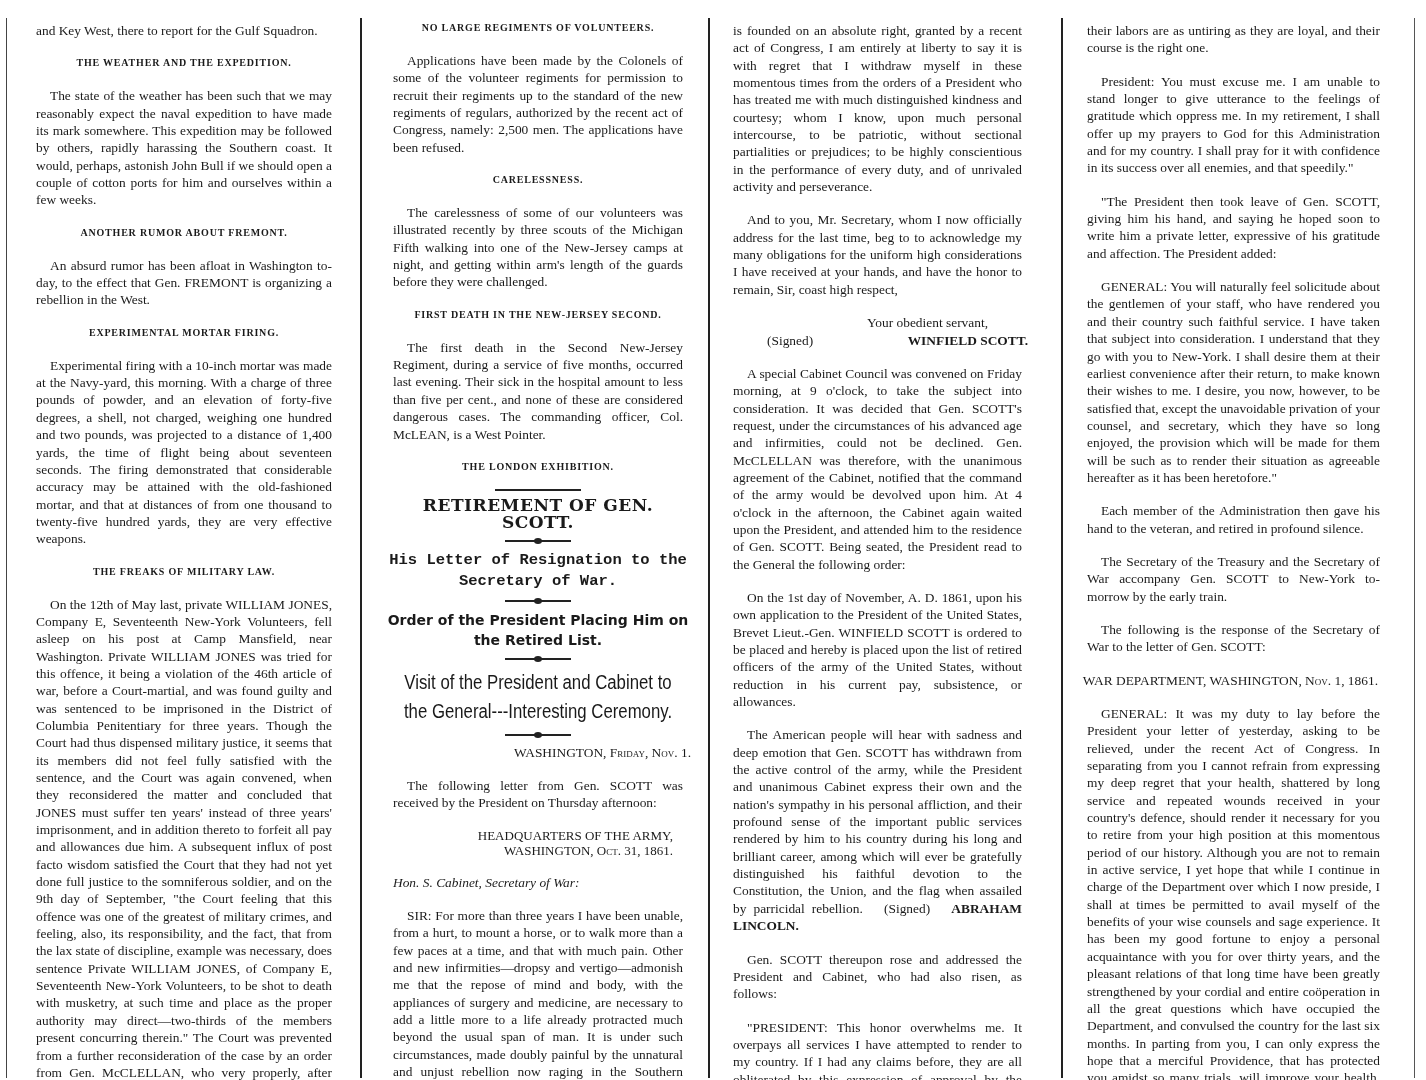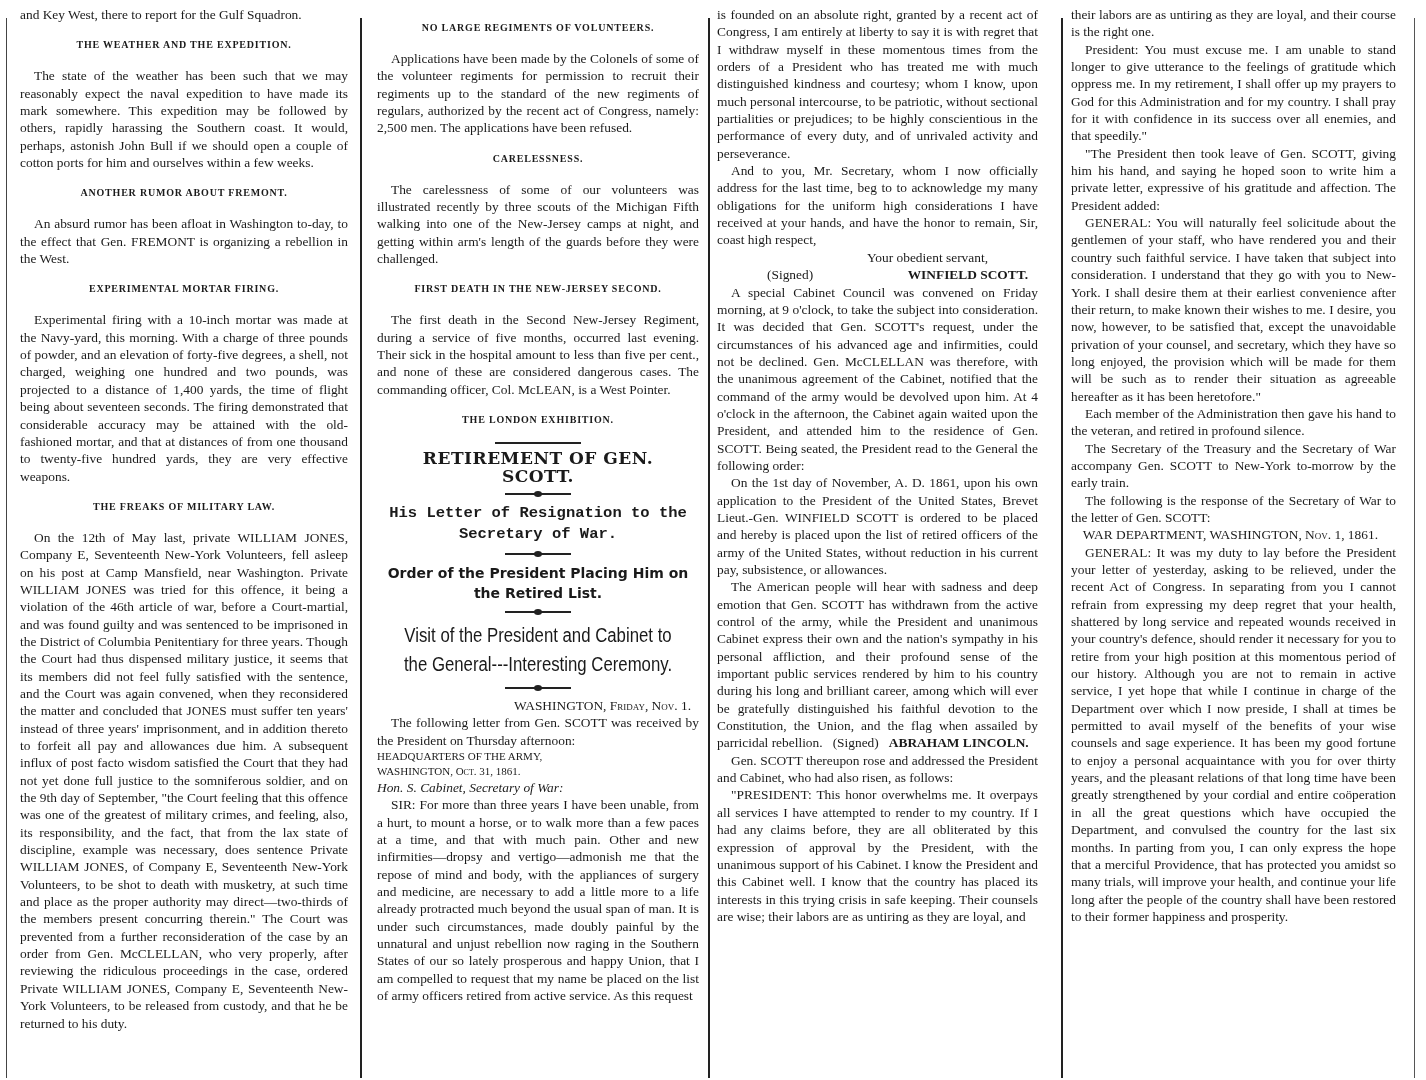--- a/index.html
+++ b/index.html
@@ -10,21 +10,21 @@
     color:#1a1a1a;
     position:relative;
   }
   .page { position:absolute; left:0; top:0; width:1426px; height:1080px; }
   .col {
     position:absolute; top:6px; bottom:0;
     font-size:13.4px; line-height:17.35px;
     text-align:justify;
     overflow:hidden;
   }
-  .col p { margin:0; text-indent:14px; }
+  .col p { margin:16px; text-indent:14px; }
   .col p.noindent { text-indent:0; }
   .col .sub {
     text-align:center; font-size:10px; letter-spacing:0.8px;
     font-weight:bold; text-transform:uppercase; line-height:16px; margin:14px 0;
   }
   .col1 { left:20px; width:328px; }
   .col2 { left:377px; width:322px; }
   .col3 { left:717px; width:321px; }
   .col4 { left:1071px; width:325px; }
   .rule {
@@ -55,21 +55,21 @@
   .ornament::before {
     content:""; position:absolute; left:0; right:0; top:2.5px; height:1.5px; background:#222;
   }
   .ornament::after {
     content:""; position:absolute; left:29px; top:0; width:8px; height:6px;
     background:#222; border-radius:50%;
   }
   .plainrule { display:block; margin:6px auto; width:86px; height:2px; background:#222; }
   .right { text-align:right; }
   .dateline { text-align:right; padding-right:8px; }
-  .hq { text-align:left; padding-right:26px; font-size:11px; line-height:15px; }
+  .hq { text-align:right; padding-right:26px; font-size:13px; line-height:15px; }
   .italic { font-style:italic; }
   .sig { display:flex; justify-content:space-between; padding:0 10px 0 50px; }
 </style>
 </head>
 <body>
 
 <div class="page">
 
   <div class="rule" style="left:6px;height:1060px;width:1px;background:#444;"></div>
   <div class="rule" style="left:360px;height:1060px;"></div>

